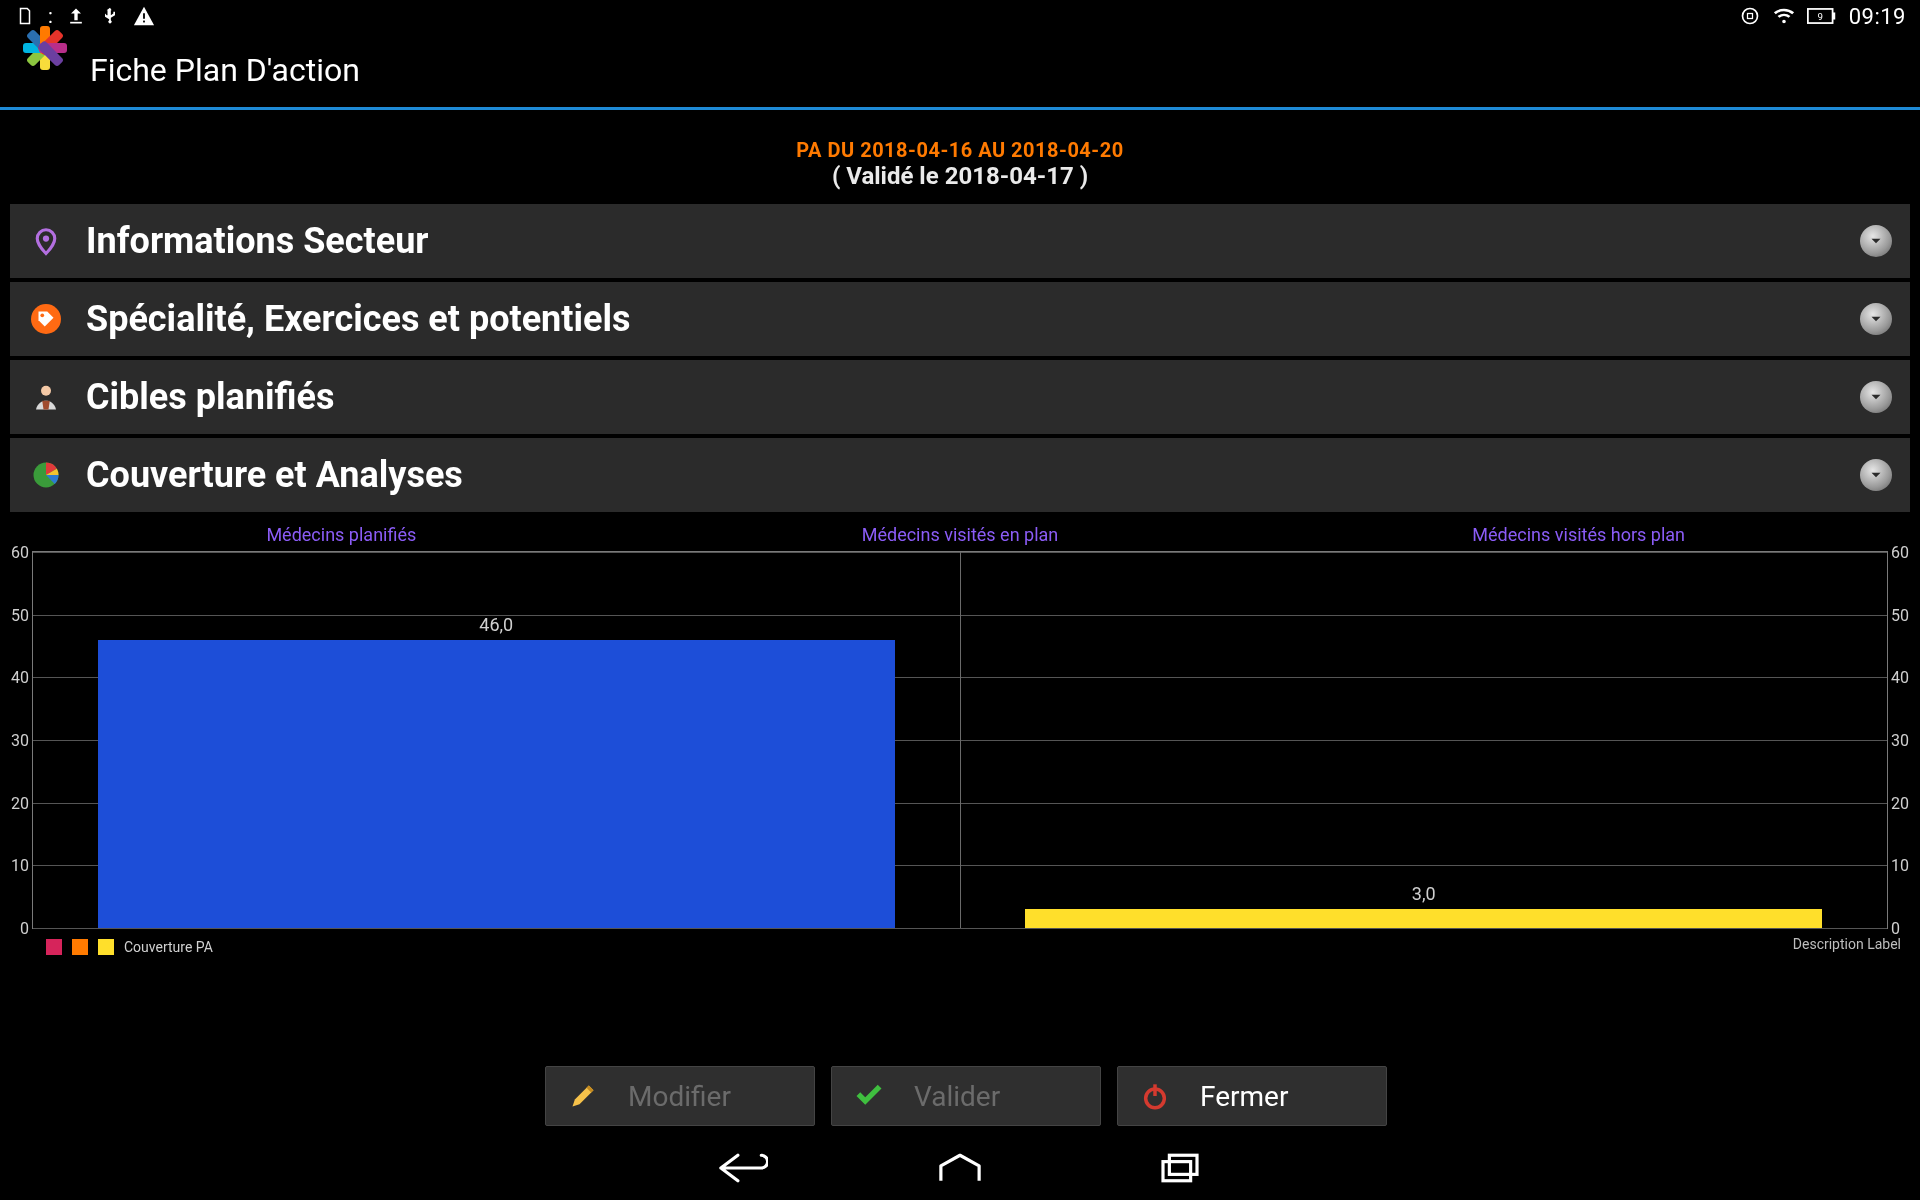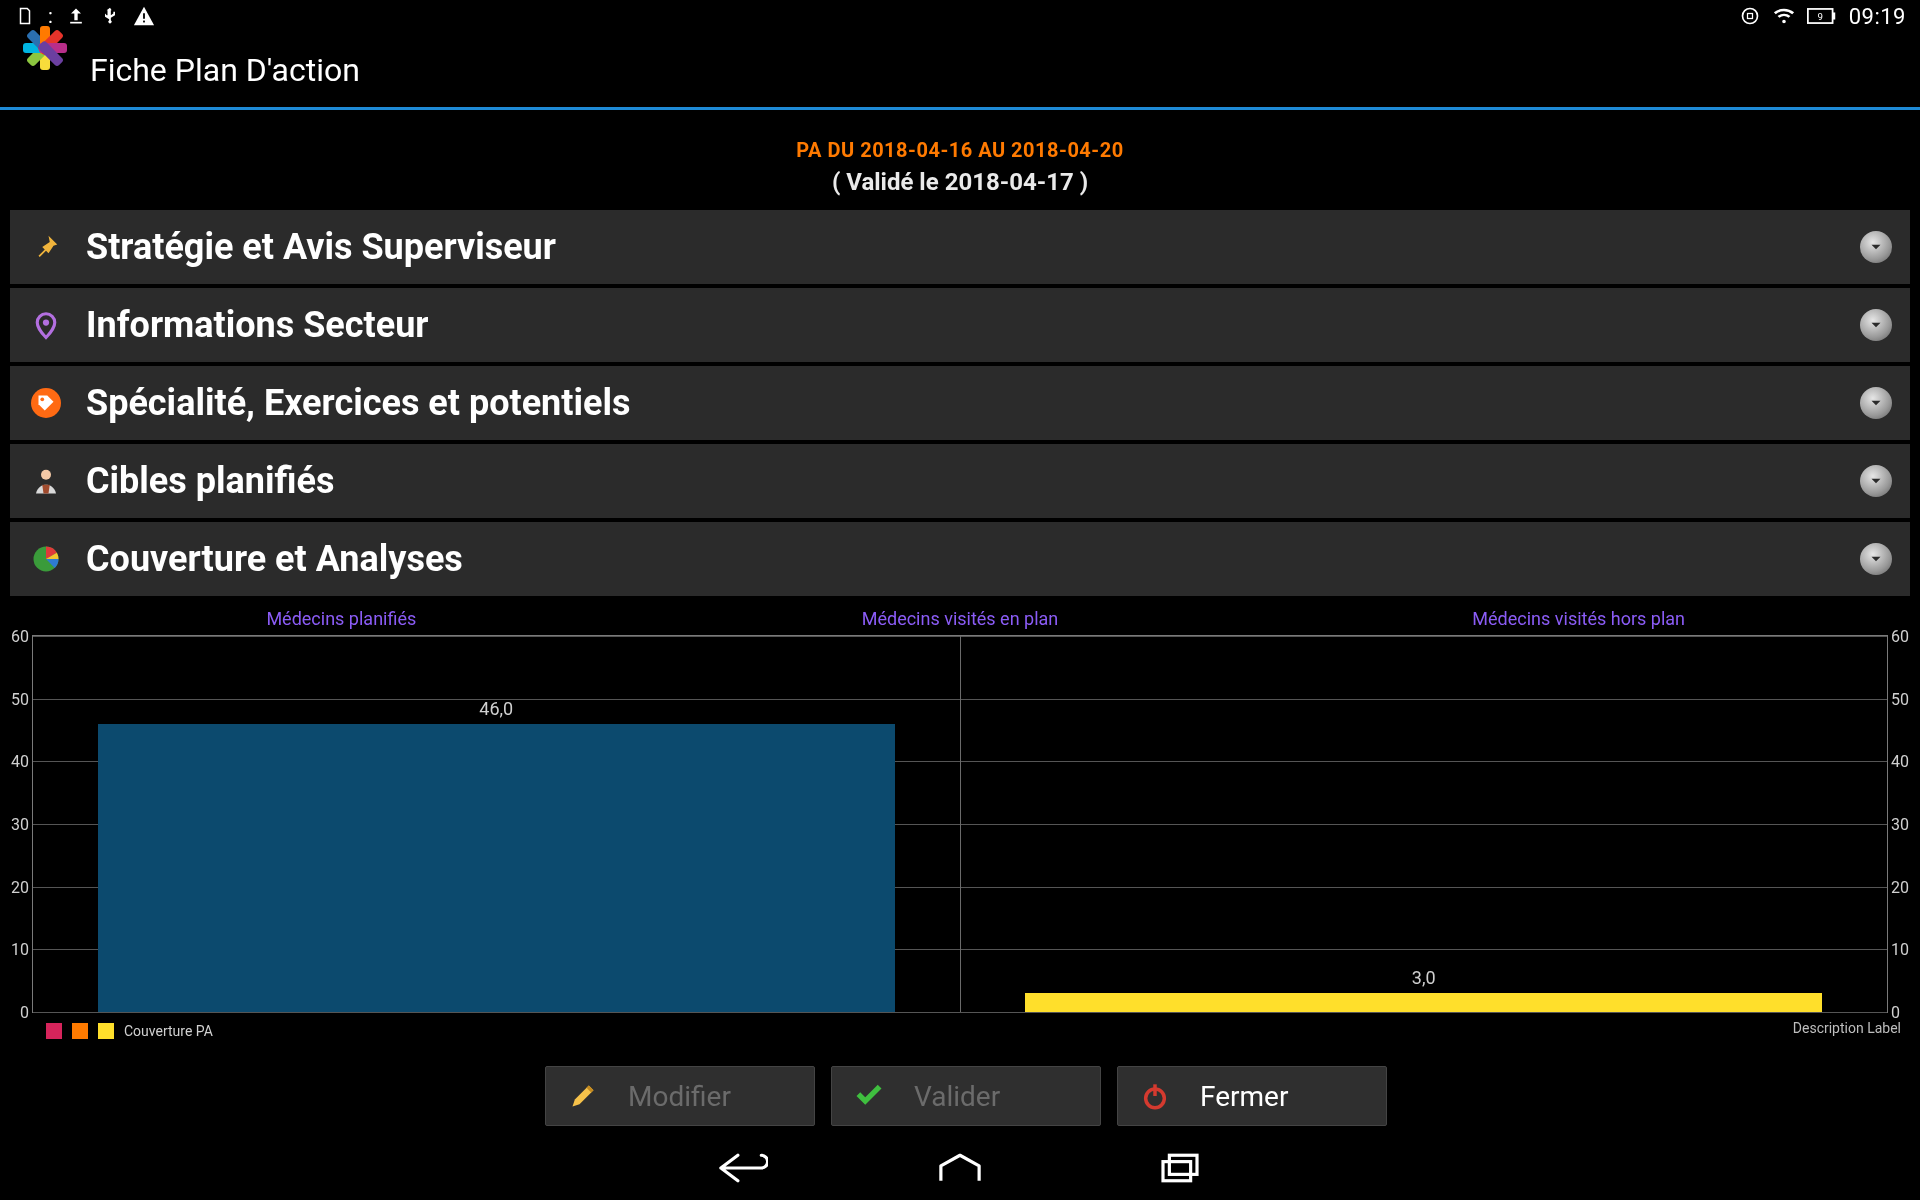--- a/index.html
+++ b/index.html
@@ -89,21 +89,20 @@
     .headline .line1 {
       color: #ff7a00;
       font-size: 20px;
       font-weight: 700;
       letter-spacing: .5px;
     }
     .headline .line2 {
       color: #eaeaea;
       font-size: 24px;
       font-weight: 700;
-      margin-top: 6px;
     }
     
     .accordion {
       padding: 0 4px;
     }
     .acc-row {
       background: #2b2b2b;
       margin: 4px 0;
       height: 74px;
       display: flex;
@@ -363,35 +362,20 @@
   <div class="app-title">Fiche Plan D'action</div>
 </div>
 
 <div class="content">
   <div class="headline">
     <div class="line1">PA DU 2018-04-16 AU 2018-04-20</div>
     <div class="line2">( Validé le 2018-04-17 )</div>
   </div>
 
   <div class="accordion">
-    <div class="acc-row">
-      <div class="acc-left">
-        <span class="acc-icon">
-          <svg viewBox="0 0 24 24" width="30" height="30">
-              <path fill="#f0b43c" d="M14 3l7 7-3 1-4 6-2-2-5 5-1-1 5-5-2-2 6-4z"></path>
-            </svg>
-        </span>
-        <span class="acc-title">Stratégie et Avis Superviseur</span>
-      </div>
-      <span class="chev">
-          <svg viewBox="0 0 24 24" width="18" height="18">
-            <path d="M6 9l6 6 6-6z"></path>
-          </svg>
-        </span>
-    </div>
 
     <div class="acc-row">
       <div class="acc-left">
         <span class="acc-icon">
           <svg viewBox="0 0 24 24" width="30" height="30">
               <path fill="none" stroke="#b36fe0" stroke-width="2.5" d="M12 22s7-7 7-12a7 7 0 1 0-14 0c0 5 7 12 7 12z"></path>
               <circle cx="12" cy="10" r="2.5" fill="#b36fe0"></circle>
             </svg>
         </span>
         <span class="acc-title">Informations Secteur</span>
@@ -488,21 +472,21 @@
           <div class="gridline" style="top: 100%;"></div>
           <div class="gridline" style="top: 83.3333%;"></div>
           <div class="gridline" style="top: 66.6667%;"></div>
           <div class="gridline" style="top: 50%;"></div>
           <div class="gridline" style="top: 33.3333%;"></div>
           <div class="gridline" style="top: 16.6667%;"></div>
           <div class="gridline" style="top: 0%;"></div>
         </div>
       <div class="columns" id="chart-columns">
           <div class="col">
-            <div class="bar" style="height: 76.6667%; background: #0c4a6e;">
+            <div class="bar" style="height: 76.6667%; background: #1d4ed8;">
               <div class="val">46,0</div>
             </div>
           </div>
           <div class="col">
             <div class="bar" style="height: 5%; background: rgb(255, 223, 43);">
               <div class="val">3,0</div>
             </div>
           </div>
         </div>
       <div class="desc-label">Description Label</div>

